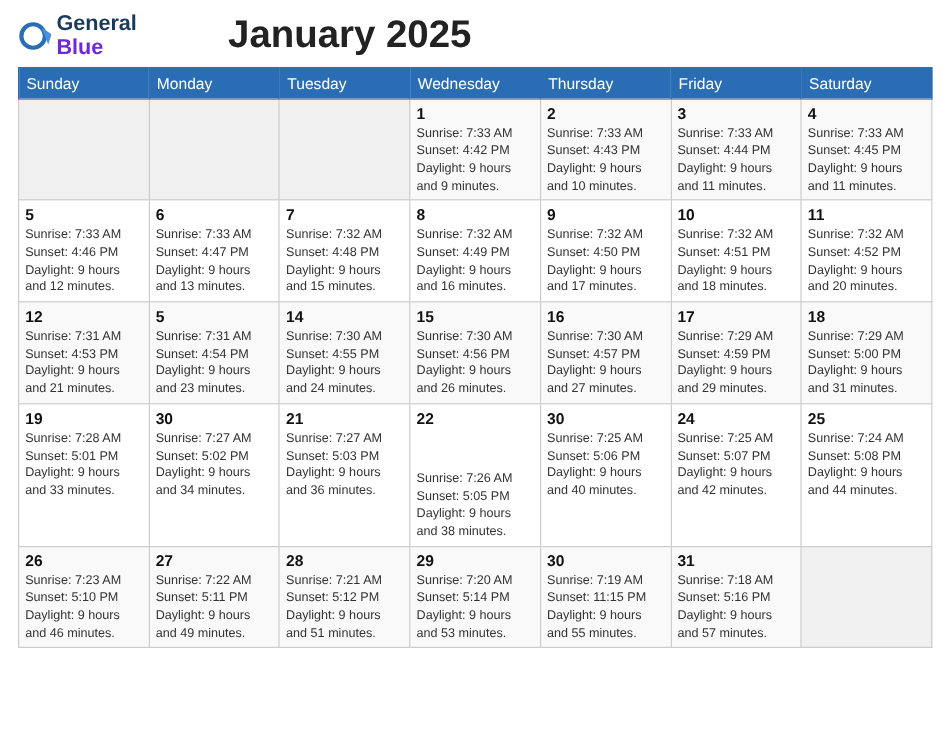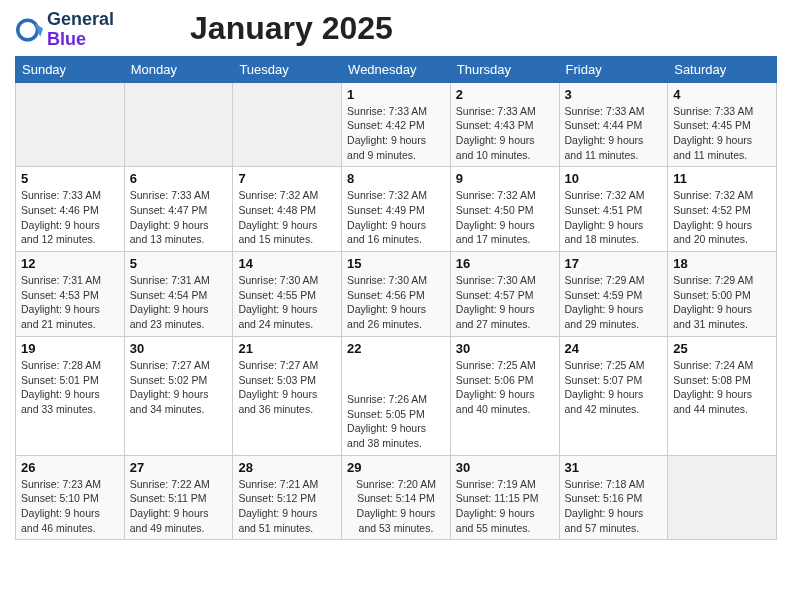--- a/index.html
+++ b/index.html
@@ -300,21 +300,21 @@
 Daylight: 9 hours and 49 minutes.</div>
           </td>
           <td>
             <div class="day-num">28</div>
             <div class="day-info" style="white-space: pre-line;">Sunrise: 7:21 AM
 Sunset: 5:12 PM
 Daylight: 9 hours and 51 minutes.</div>
           </td>
           <td>
             <div class="day-num">29</div>
-            <div class="day-info" style="white-space: pre-line; text-align: center;">Sunrise: 7:20 AM
+            <div class="day-info" style="white-space: pre-line;">Sunrise: 7:20 AM
 Sunset: 5:14 PM
 Daylight: 9 hours and 53 minutes.</div>
           </td>
           <td>
             <div class="day-num">30</div>
             <div class="day-info" style="white-space: pre-line;">Sunrise: 7:19 AM
 Sunset: 11:15 PM
 Daylight: 9 hours and 55 minutes.</div>
           </td>
           <td>

